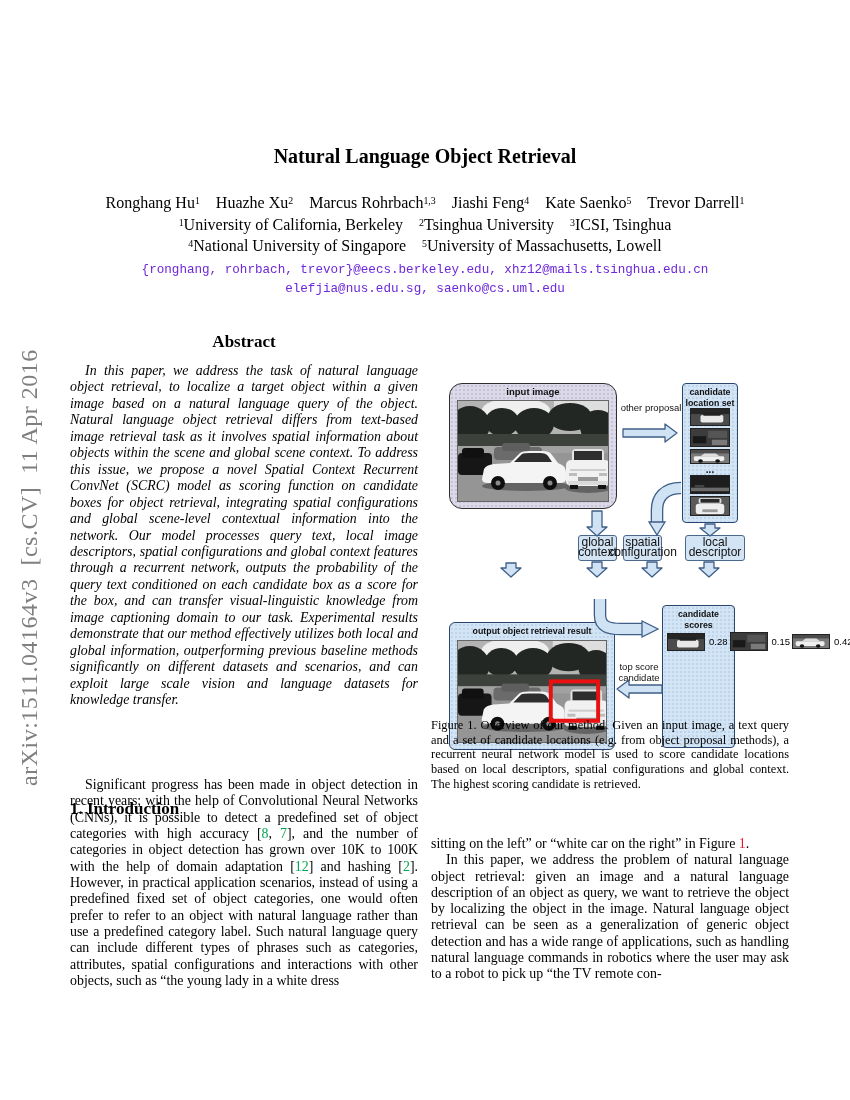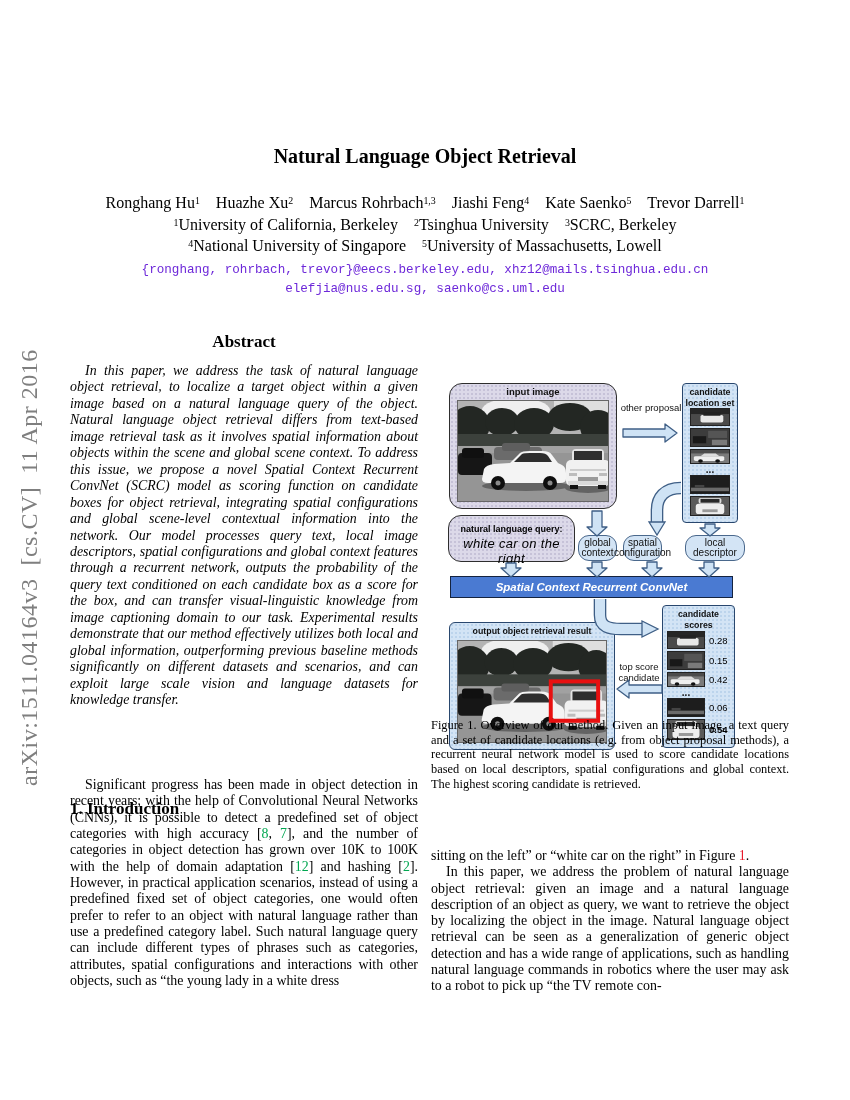--- a/index.html
+++ b/index.html
@@ -30,76 +30,76 @@
   .figref{color:var(--figref-red,#e8192c); cursor:pointer;}
   
   .col-left{position:absolute; left:70px; width:348px;}
   .abstract-heading{top:332px; text-align:center; font-weight:bold; font-size:17px;}
   .abstract-body{top:363px; font-style:italic; font-size:13.9px; line-height:16.45px;
                  text-align:justify; text-indent:15px;}
   .intro-heading{top:776px; font-weight:bold; font-size:17px;margin-top:23px;}
   .intro-body{top:777px; font-size:13.9px; line-height:16.35px; text-align:justify; text-indent:15px;}
   .col-right{position:absolute; left:431px; width:358px;}
   .caption{top:718px; font-size:12.4px; line-height:14.7px; text-align:justify;}
-  .right-text{top:836px; font-size:13.9px; line-height:16.3px; text-align:justify;margin-top:12px;}
+  .right-text{top:836px; font-size:13.9px; line-height:16.3px; text-align:justify;}
   .right-text .p2{text-indent:15px;}
   
   .figure{position:absolute; left:430px; top:333px; width:360px; height:382px;
           font-family:"Liberation Sans","DejaVu Sans",sans-serif;margin-top:45px;}
   .figure *{box-sizing:border-box;}
   .lavbox{
     background-color:#dcd9e9;
     background-image:radial-gradient(#c6c2d8 0.8px, transparent 0.9px);
     background-size:4px 4px;
     border:1.6px solid #2e2e2e; border-radius:13px; position:absolute;
   }
   .bluebox{
     background-color:#d3e4f5;
     background-image:radial-gradient(#bcd4ec 0.8px, transparent 0.9px);
     background-size:4px 4px;
     border:1.6px solid #29476e; border-radius:4px; position:absolute;
   }
   .featbox{
-    background-color:#d3e4f5; border:1.4px solid #4a688c; border-radius:11px;
+    background-color:#d3e4f5; border:1.4px solid #4a688c; border-radius:3px;
     position:absolute; display:flex; align-items:center; justify-content:center;
-    text-align:center; font-size:10px; line-height:9.6px; color:#111; padding:1px;
+    text-align:center; font-size:12px; line-height:9.6px; color:#111; padding:1px;
   }
   .boxlabel{font-size:9.5px; font-weight:bold; text-align:center; color:#111; line-height:10.5px; margin-top:3px;}
   .smlabel{font-size:8.8px;}
   .photo{position:absolute; border:1px solid #666; overflow:hidden;}
   .freelabel{position:absolute; text-align:center; font-size:9.5px; line-height:11px; color:#111;}
   .scrc-bar{
     position:absolute; left:20px; top:198px; width:283px; height:22px;
     background:var(--scrc-bar-blue,#4a7ad2); border:1.6px solid #14233f;
     display:flex; align-items:center; justify-content:center;
     color:#fff; font-weight:bold; font-style:italic; font-size:11.5px;
   }
   .thumb{display:block; border:0.5px solid #222;}
   .cand-thumbs{position:absolute; left:0; top:24px; width:100%;
     display:flex; flex-direction:column; align-items:center; gap:2px;}
   .ellipsis{font-size:10px; font-weight:bold; line-height:7px; color:#111; text-align:center;}
   .score-rows{position:absolute; left:4px; top:25px; width:65px;
-    display:flex; flex-direction:column; gap:2px;}
+    display:flex; flex-direction:row; gap:2px;}
   .score-row{display:flex; align-items:center; gap:4px;}
   .score-val{font-size:9.5px; color:#000; flex:1; text-align:left;}
   .score-bold{font-weight:bold;}
   .arrows{position:absolute; left:0; top:0; width:360px; height:382px; pointer-events:none;}
   .qline1{font-size:9px; font-weight:bold; text-align:center; margin-top:8px;}
   .qline2{font-size:13px; font-style:italic; text-align:center; margin-top:2px; letter-spacing:0.3px;}
 </style>
 </head>
 <body>
 
 <div class="page">
 
   <div class="arxiv-banner">arXiv:1511.04164v3  [cs.CV]  11 Apr 2016</div>
 
   <div class="title">Natural Language Object Retrieval</div>
   <div class="authors"><span>Ronghang Hu</span><span class="sup">1</span><span>    </span><span>Huazhe Xu</span><span class="sup">2</span><span>    </span><span>Marcus Rohrbach</span><span class="sup">1,3</span><span>    </span><span>Jiashi Feng</span><span class="sup">4</span><span>    </span><span>Kate Saenko</span><span class="sup">5</span><span>    </span><span>Trevor Darrell</span><span class="sup">1</span></div>
-  <div class="affil affil1"><span class="sup">1</span><span>University of California, Berkeley    </span><span class="sup">2</span><span>Tsinghua University    </span><span class="sup">3</span><span>SCRC, Berkeley</span></div>
+  <div class="affil affil1"><span class="sup">1</span><span>University of California, Berkeley    </span><span class="sup">2</span><span>Tsinghua University    </span><span class="sup">3</span><span>ICSI, Tsinghua</span></div>
   <div class="affil affil2"><span class="sup">4</span><span>National University of Singapore    </span><span class="sup">5</span><span>University of Massachusetts, Lowell</span></div>
   <div class="emails em1">{ronghang, rohrbach, trevor}@eecs.berkeley.edu, xhz12@mails.tsinghua.edu.cn</div>
   <div class="emails em2">elefjia@nus.edu.sg, saenko@cs.uml.edu</div>
 
   <div class="col-left abstract-heading">Abstract</div>
   <div class="col-left abstract-body">In this paper, we address the task of natural language object retrieval, to localize a target object within a given image based on a natural language query of the object. Natural language object retrieval differs from text-based image retrieval task as it involves spatial information about objects within the scene and global scene context. To address this issue, we propose a novel Spatial Context Recurrent ConvNet (SCRC) model as scoring function on candidate boxes for object retrieval, integrating spatial configurations and global scene-level contextual information into the network. Our model processes query text, local image descriptors, spatial configurations and global context features through a recurrent network, outputs the probability of the query text conditioned on each candidate box as a score for the box, and can transfer visual-linguistic knowledge from image captioning domain to our task. Experimental results demonstrate that our method effectively utilizes both local and global information, outperforming previous baseline methods significantly on different datasets and scenarios, and can exploit large scale vision and language datasets for knowledge transfer.</div>
   <div class="col-left intro-heading">1. Introduction</div>
   <div class="col-left intro-body"><span>Significant progress has been made in object detection in recent years; with the help of Convolutional Neural Networks (CNNs), it is possible to detect a predefined set of object categories with high accuracy [</span><span class="cite">8</span><span>, </span><span class="cite">7</span><span>], and the number of categories in object detection has grown over 10K to 100K with the help of domain adaptation [</span><span class="cite">12</span><span>] and hashing [</span><span class="cite">2</span><span>]. However, in practical application scenarios, instead of using a predefined fixed set of object categories, one would often prefer to refer to an object with natural language rather than use a predefined category label. Such natural language query can include different types of phrases such as categories, attributes, spatial configurations and interactions with other objects, such as “the young lady in a white dress</span></div>
 
   <div class="figure">
@@ -182,30 +182,25 @@
         <svg class="thumb" width="40" height="20" viewBox="0 0 40 19" preserveAspectRatio="none">
           <rect width="40" height="19" fill="#5a5a5a"></rect>
             <rect x="8" y="1" width="24" height="6" rx="2" fill="#dcdcdc"></rect>
           <rect x="10" y="2" width="20" height="4" fill="#2a2a2a"></rect>
             <rect x="5" y="7" width="30" height="11" rx="3" fill="#eee"></rect>
           <rect x="12" y="13" width="16" height="3" fill="#999"></rect>
         </svg>
       </div>
     </div>
 
-    <div class="lavbox" style="left:18px; top:137px; width:127px; height:47px;">
-      <div class="qline1">natural language query:</div>
-      <div class="qline2">white car on the right</div>
-    </div>
 
     <div class="featbox" style="left:148px; top:157px; width:39px; height:26px;">global context</div>
     <div class="featbox" style="left:193px; top:157px; width:39px; height:26px;">spatial configuration</div>
     <div class="featbox" style="left:255px; top:157px; width:60px; height:26px;">local descriptor</div>
 
-    <div class="scrc-bar">Spatial Context Recurrent ConvNet</div>
 
     <div class="bluebox" style="left:19px; top:244px; width:166px; height:128px; border-radius:6px;">
       <div class="boxlabel smlabel">output object retrieval result</div>
       <div class="photo" style="left:7px; top:17px; width:150px; height:103px;">
         <svg width="150" height="103" viewBox="0 0 152 102" preserveAspectRatio="none">
           <rect width="152" height="102" fill="#8d8d8d"></rect>
           <rect width="152" height="42" fill="#b3b3b3"></rect>
           <ellipse cx="58" cy="9" rx="34" ry="12" fill="#efefef"></ellipse>
           <rect x="96" y="0" width="56" height="12" fill="#dedede"></rect>
           <g fill="#232723">

